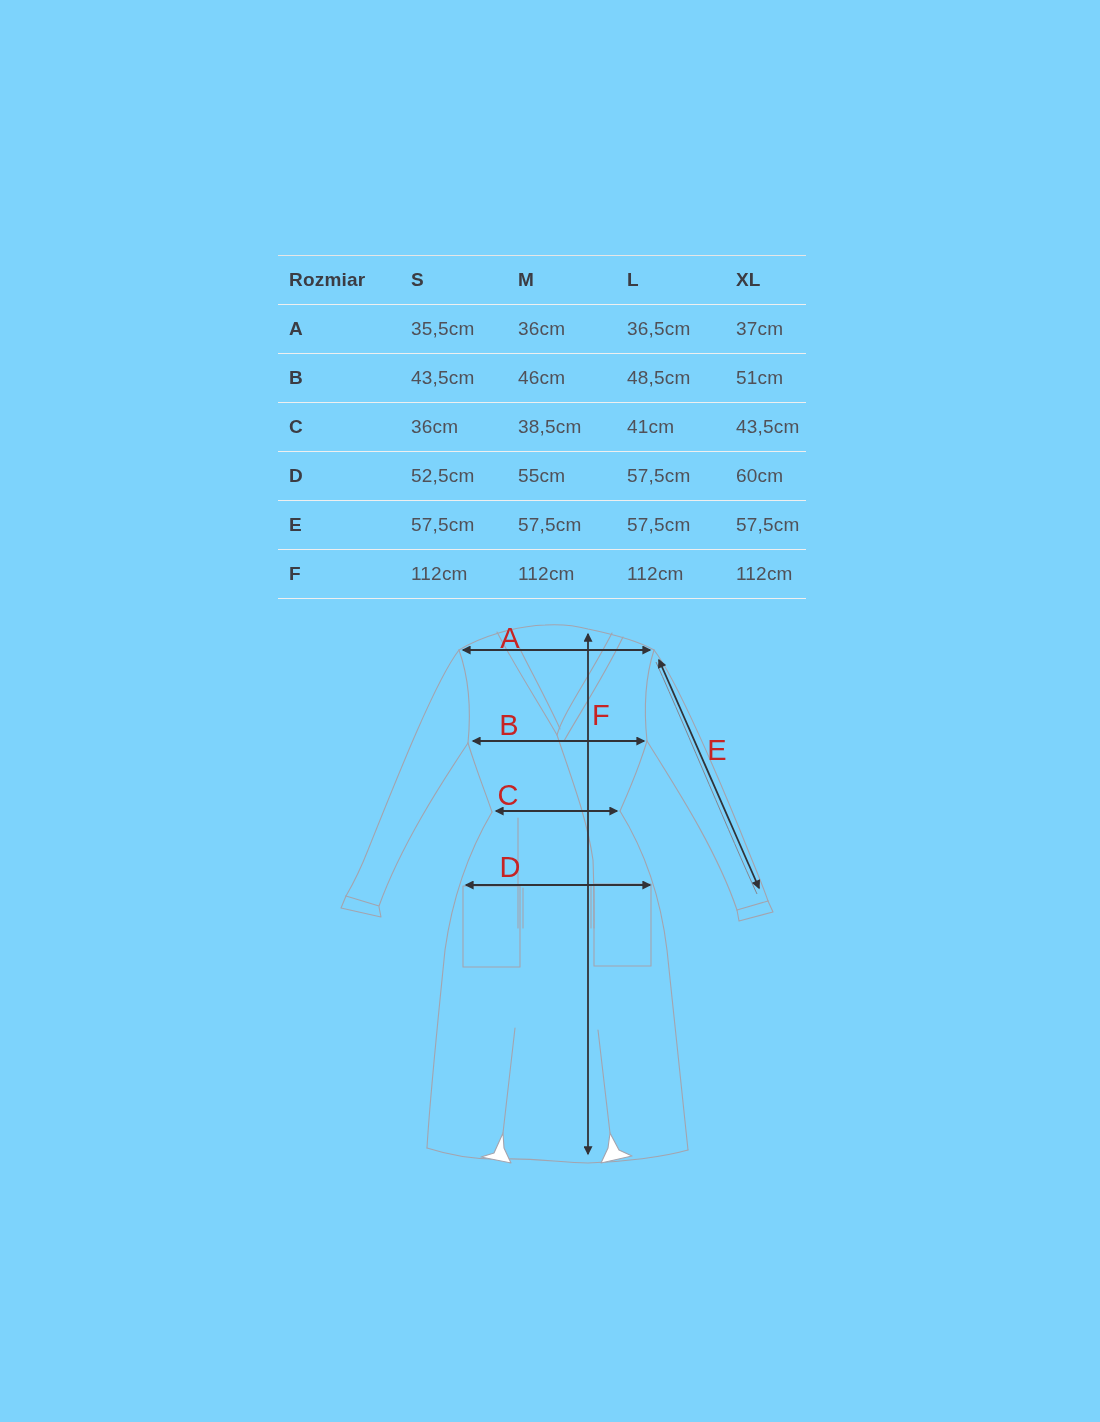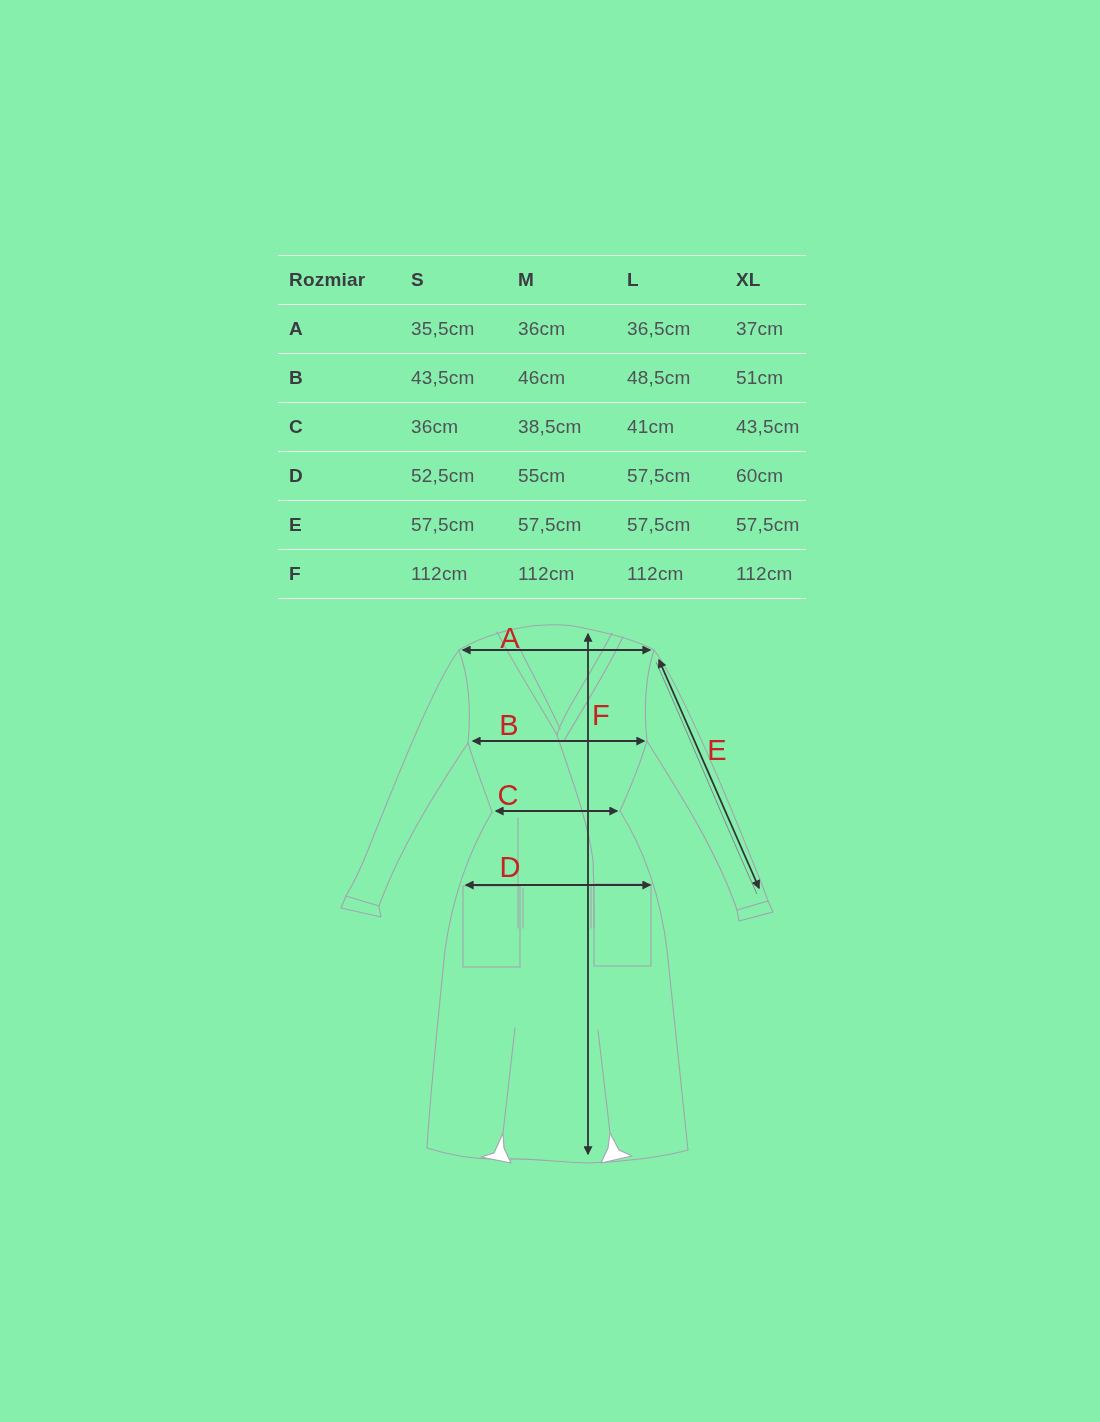--- a/index.html
+++ b/index.html
@@ -1,20 +1,20 @@
 <!DOCTYPE html>
 <html><head>
 <meta charset="utf-8">
 <style>
   html, body { margin: 0; padding: 0; background: #ffffff; }
   #screen {
     position: relative;
     width: 1100px;
     height: 1422px;
-    background: #86efac;
+    background: #7dd3fc;
     font-family: "Liberation Sans", sans-serif;
     overflow: hidden;
   }
 
   
   .size-table {
     position: absolute;
     left: 278px;
     top: 255px;
     width: 528px;

